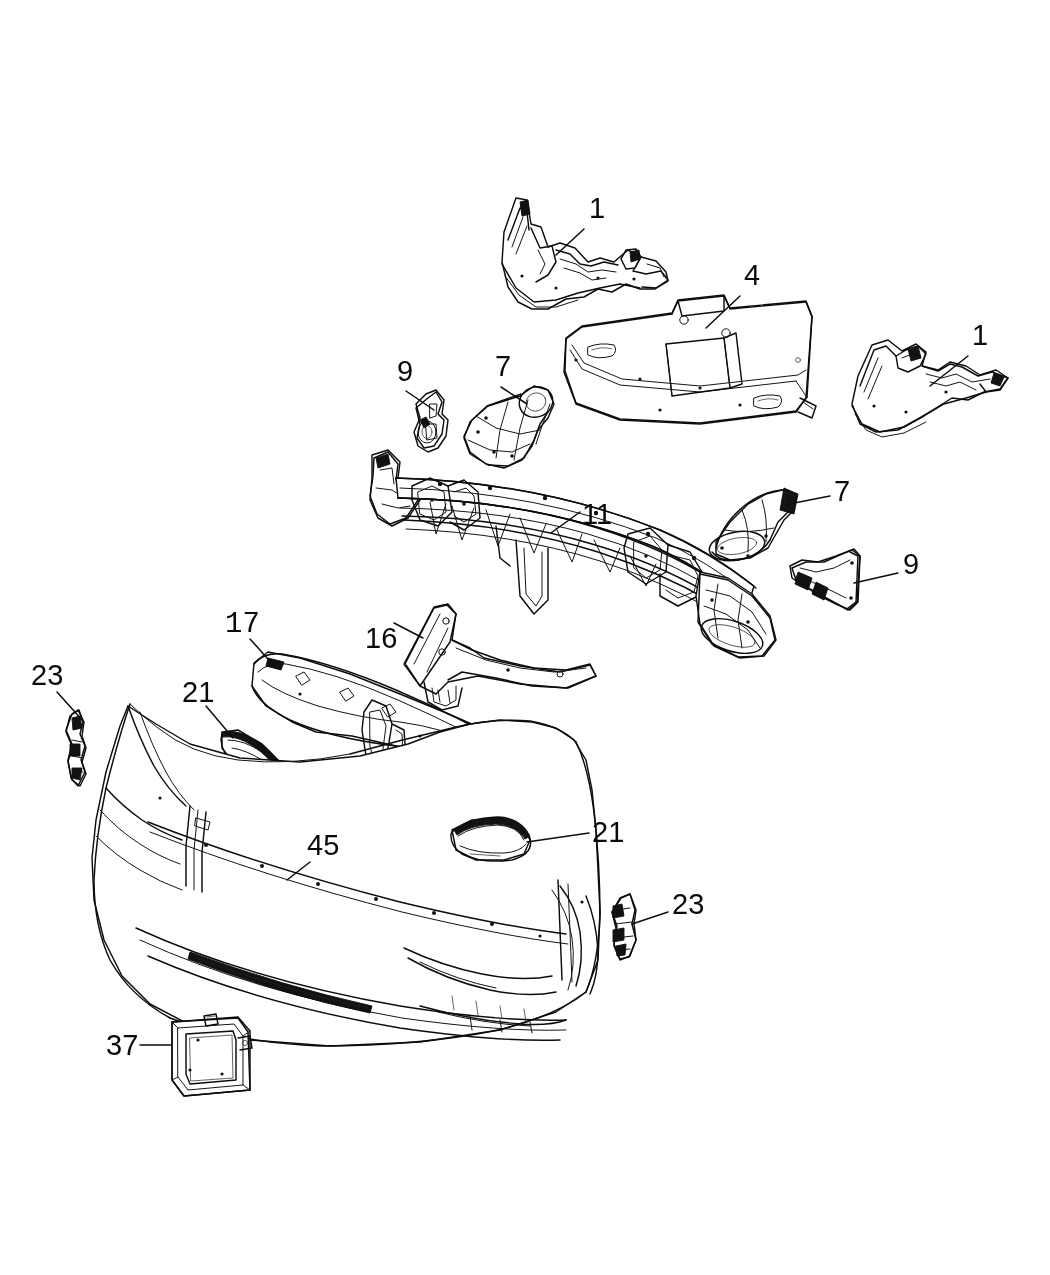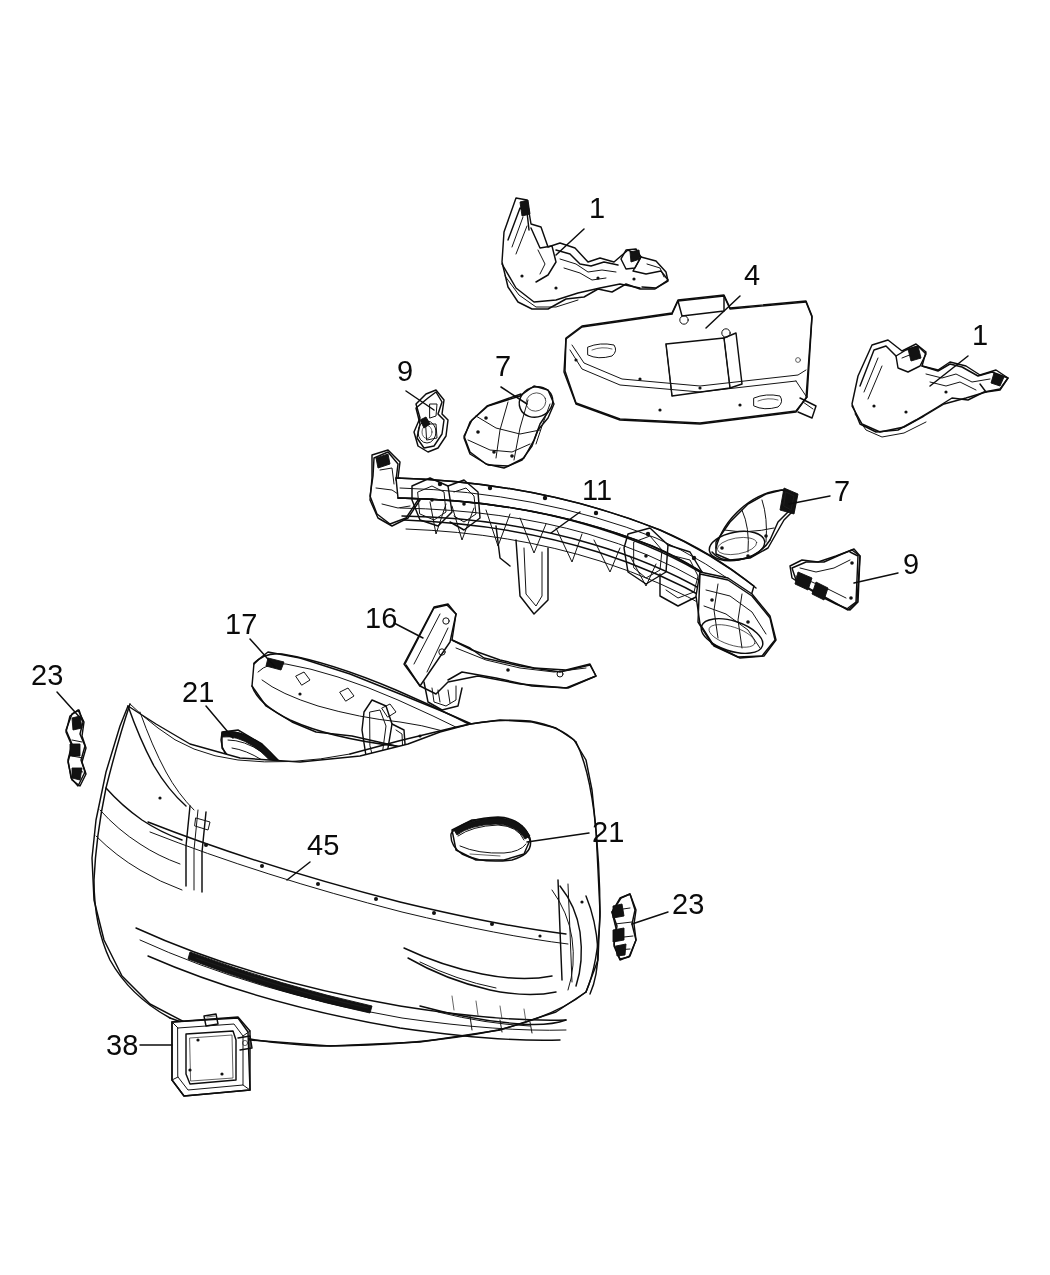--- a/index.html
+++ b/index.html
@@ -503,25 +503,25 @@
       <line class="leader" x1="140" y1="1045" x2="172" y2="1045"></line>
     </g>
 
   </svg>
 
   <div class="callout-label" style="left:589px; top:194px;">1</div>
   <div class="callout-label" style="left:744px; top:261px;">4</div>
   <div class="callout-label" style="left:972px; top:321px;">1</div>
   <div class="callout-label" style="left:397px; top:357px;">9</div>
   <div class="callout-label" style="left:495px; top:352px;">7</div>
-  <div class="callout-label" style="left:582px; top:476px;">11</div>
+  <div class="callout-label" style="left:582px; top:500px;">11</div>
   <div class="callout-label" style="left:834px; top:477px;">7</div>
   <div class="callout-label" style="left:903px; top:550px;">9</div>
-  <div class="callout-label" style="left:365px; top:604px;">16</div>
-  <div class="callout-label" style="left:225px; top:610px;">17</div>
+  <div class="callout-label" style="left:365px; top:624px;">16</div>
+  <div class="callout-label" style="left:225px; top:610px;font-family:Liberation Mono, monospace;">17</div>
   <div class="callout-label" style="left:31px;  top:661px;">23</div>
   <div class="callout-label" style="left:182px; top:678px;">21</div>
   <div class="callout-label" style="left:592px; top:818px;">21</div>
   <div class="callout-label" style="left:307px; top:831px;">45</div>
   <div class="callout-label" style="left:672px; top:890px;">23</div>
-  <div class="callout-label" style="left:106px; top:1031px;">38</div>
+  <div class="callout-label" style="left:106px; top:1031px;">37</div>
 
 </div>
 
 </body></html>

